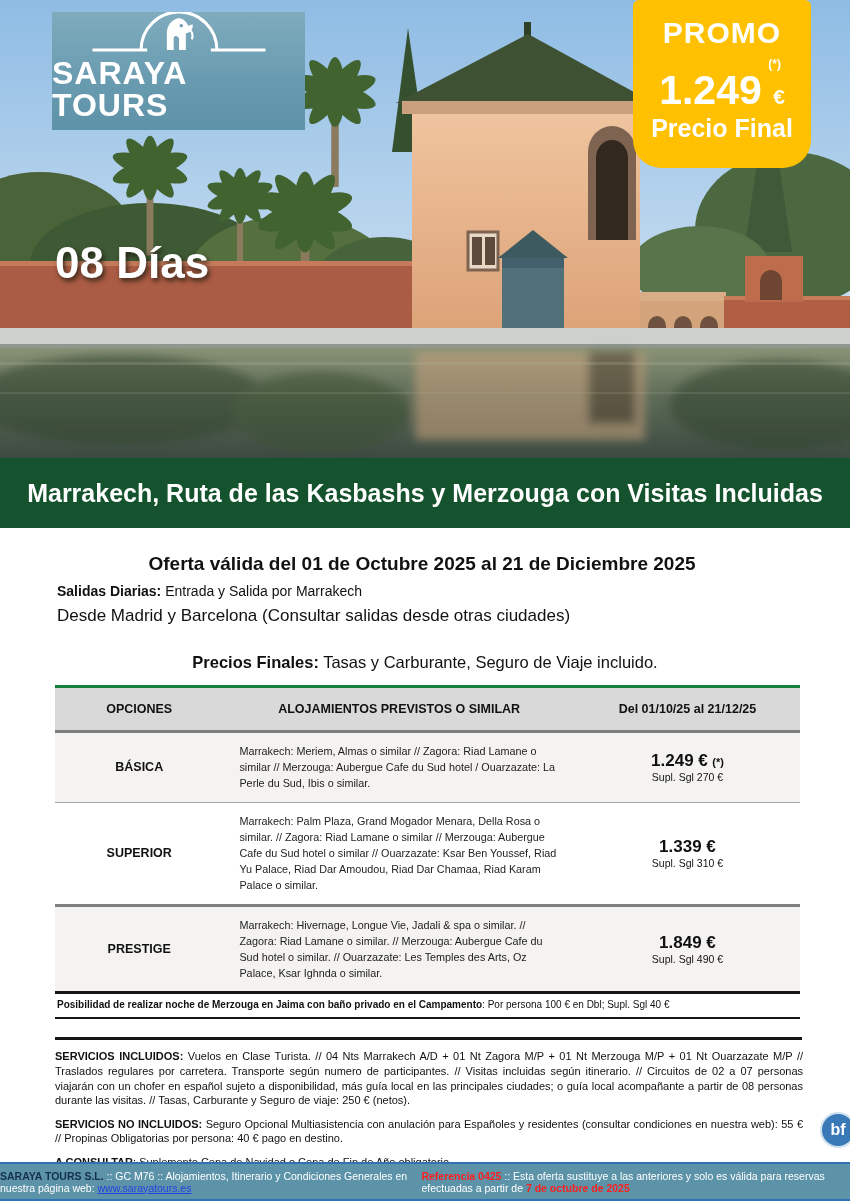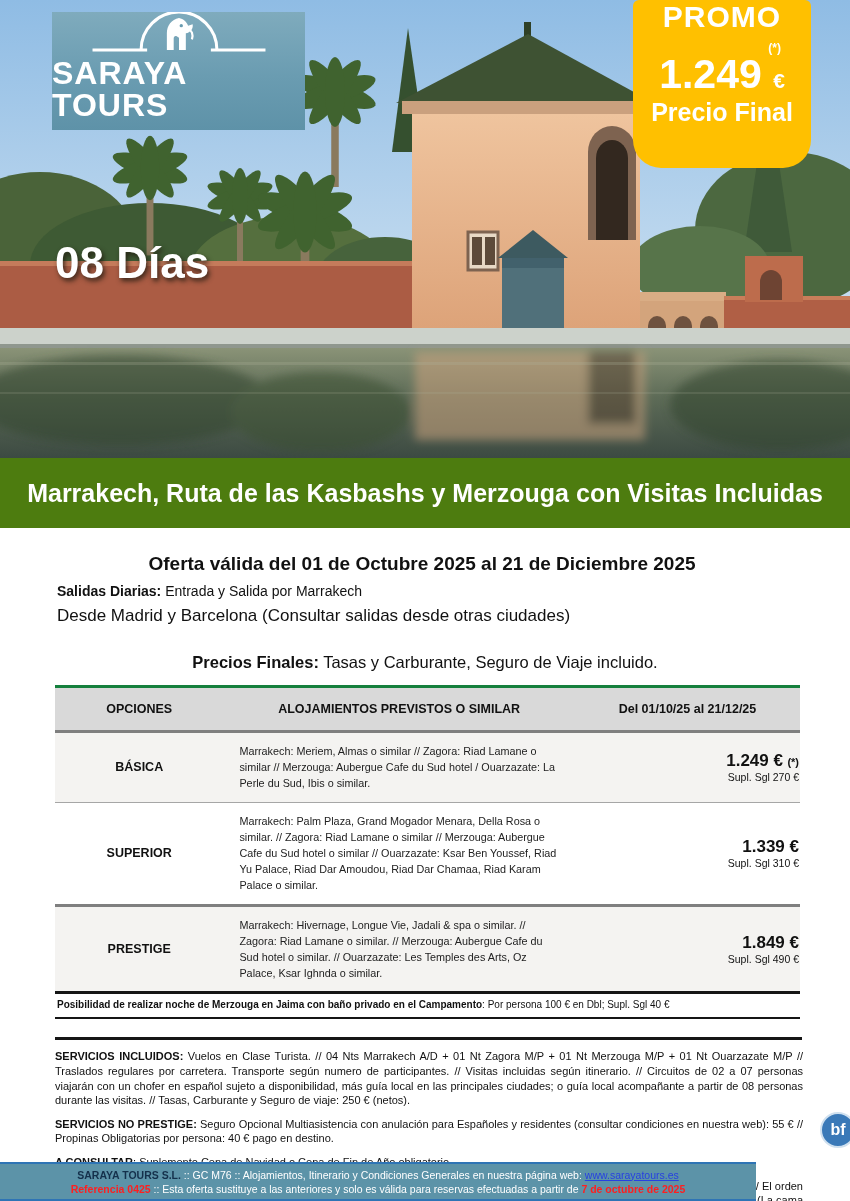--- a/index.html
+++ b/index.html
@@ -10,54 +10,54 @@
   .hero{position:absolute;top:0;left:0;width:850px;height:458px;overflow:hidden;}
   .scene{position:absolute;top:0;left:0;}
 
   .logo-box{position:absolute;left:52px;top:12px;width:253px;height:118px;box-sizing:border-box;
             background:linear-gradient(180deg,#7fabbd 0%,#6a9cb1 55%,#5e92a8 100%);
             display:flex;flex-direction:column;align-items:center;justify-content:flex-end;
             padding-bottom:9px;}
   .logo-text{color:#fff;font-weight:bold;font-size:32px;letter-spacing:1px;line-height:1;margin-top:1px;}
 
   .promo{position:absolute;left:633px;top:0;width:178px;height:168px;background:#FFC000;
-         border-radius:6px 6px 28px 28px;color:#fff;text-align:center;box-sizing:border-box;}
+         border-radius:6px 6px 28px 28px;color:#fff;text-align:center;box-sizing:border-box;padding-top:16px;}
   .promo-label{font-size:30px;font-weight:bold;letter-spacing:1px;}
   .promo-ast{font-size:12px;font-weight:bold;text-align:right;padding-right:30px;margin-top:8px;line-height:1;}
   .promo-price{font-size:41px;font-weight:bold;line-height:1;}
   .promo-price .eur{font-size:21px;font-weight:bold;}
   .promo-final{font-size:25px;font-weight:bold;margin-top:3px;}
 
   .days{position:absolute;left:55px;top:238px;font-size:44px;font-weight:bold;color:#fff;
         text-shadow:2px 3px 5px rgba(35,28,18,.85);}
   .title{position:absolute;left:52px;top:297px;font-size:62px;font-weight:bold;color:#fff;
          letter-spacing:-1px;text-shadow:3px 4px 6px rgba(35,28,18,.85);}
 
   
-  .banner{position:absolute;top:458px;left:0;width:850px;height:70px;background:#4d7c0f;
+  .banner{position:absolute;top:458px;left:0;width:850px;height:70px;background:#14532d;
           display:flex;align-items:center;justify-content:center;}
   .banner span{color:#fff;font-weight:bold;font-size:25px;}
 
   
   .content{position:absolute;top:528px;left:0;width:850px;}
   .validity{margin:25px 12px 0 0;text-align:center;font-size:19px;font-weight:bold;padding-left:6px;}
   .salidas{margin:8px 0 0 57px;font-size:14px;}
   .salidas b{font-weight:bold;}
   .salidas2{margin:7px 0 0 57px;font-size:17px;}
   .precios{margin:27px 0 0 0;text-align:center;font-size:16.5px;}
   .precios b{font-weight:bold;}
 
   table.pricetable{margin:13px 0 0 55px;width:745px;border-collapse:collapse;border-top:3px solid #15803d;}
   .pricetable th{background:#D9D9D9;border-bottom:3px solid #7f7f7f;font-size:12.5px;font-weight:bold;
                  padding:14px 6px;}
   .pricetable th.c1{width:163px;} .pricetable th.c2{width:357px;} .pricetable th.c3{width:225px;}
   .pricetable td{vertical-align:middle;}
   td.option{font-weight:bold;font-size:12.5px;text-align:center;}
   td.hotels{font-size:10.8px;line-height:1.5;padding:10px 16px;color:#222;}
-  td.pricecell{text-align:right;line-height:1.25;}
+  td.pricecell{text-align:center;line-height:1.25;}
   .price-main{font-size:17px;font-weight:bold;}
   .price-note{font-size:11px;font-weight:bold;}
   .price-supl{font-size:10.5px;}
   tr.r0{background:#F4F3F1;} tr.r1{background:#FFFFFF;} tr.r2{background:#F4F3F1;}
   tr.r0 td{border-bottom:1.5px solid #a6a6a6;}
   tr.r1 td{border-bottom:3px solid #7f7f7f;}
   tr.r2 td{border-bottom:3px solid #151515;}
 
   .footnote{margin:0 0 0 55px;width:745px;box-sizing:border-box;border-bottom:2px solid #151515;
             padding:5px 2px 7px 2px;font-size:10px;}
@@ -67,23 +67,23 @@
 
   .note{margin:9px 0 0 55px;width:748px;font-size:11px;line-height:1.33;text-align:justify;}
   .note b{font-weight:bold;}
 
   
   .bf{position:absolute;top:1112px;left:820px;width:36px;height:36px;border-radius:50%;
       background:#3A79B8;border:2px solid #cfe0ef;box-sizing:border-box;color:#fff;font-weight:bold;
       font-size:16px;display:flex;align-items:center;justify-content:center;}
 
   
-  .footerbar{position:absolute;top:1162px;left:0;width:756px;height:39px;box-sizing:border-box;
+  .footerbar{position:absolute;top:1162px;left:0;width:850px;height:39px;box-sizing:border-box;
              background:#5C93A8;border-top:2px solid #2E74B5;border-bottom:2px solid #2E74B5;
-             display:flex;flex-direction:column;align-items:center;justify-content:center;gap:2px;
+             display:flex;flex-direction:row;align-items:center;justify-content:center;gap:2px;
              font-size:10.5px;color:#fff;}
   .footerbar .brand{font-weight:bold;color:#14304b;}
   .footerbar a{color:#2741e0;text-decoration:underline;cursor:pointer;}
   .footerbar .red{color:#ff1f1f;font-weight:bold;}
 </style>
 </head>
 <body>
 
 <div class="page">
 
@@ -248,21 +248,21 @@
           </td>
         </tr>
       </tbody>
     </table>
 
     <div class="footnote"><b>Posibilidad de realizar noche de Merzouga en Jaima con baño privado en el Campamento</b><span>: Por persona  100 € en Dbl; Supl. Sgl 40 €</span></div>
 
     <div class="sep"></div>
 
     <p class="note"><b>SERVICIOS INCLUIDOS:</b><span> Vuelos en Clase Turista. // 04 Nts Marrakech A/D + 01 Nt Zagora M/P + 01 Nt Merzouga M/P + 01 Nt Ouarzazate M/P // Traslados regulares por carretera. Transporte según numero de participantes. // Visitas incluidas según itinerario. // Circuitos de 02 a 07 personas viajarán con un chofer en español sujeto a disponibilidad, más guía local en las principales ciudades; o guía local acompañante a partir de 08 personas durante las visitas. // Tasas, Carburante y Seguro de viaje: 250 € (netos).</span></p>
-    <p class="note"><b>SERVICIOS NO PRESTIGE:</b><span> Seguro Opcional Multiasistencia con anulación para Españoles y residentes (consultar condiciones en nuestra web): 55 € // Propinas Obligatorias por persona: 40 € pago en destino.</span></p>
+    <p class="note"><b>SERVICIOS NO INCLUIDOS:</b><span> Seguro Opcional Multiasistencia con anulación para Españoles y residentes (consultar condiciones en nuestra web): 55 € // Propinas Obligatorias por persona: 40 € pago en destino.</span></p>
     <p class="note"><b>A CONSULTAR</b><span>: Suplemento Cena de Navidad o Cena de Fin de Año obligatorio.</span></p>
     <p class="note"><b>NOTAS IMPORTANTES:</b><span> Mínimo de participantes: 02 personas. // Es posible que el circuito se realice en coche 4x4 durante todo el recorrido. // El orden de la estancia en Marrakech puede variar en función del día de llegada. // Los precios publicados son por persona en habitación Doble o Triple (La cama supletoria para la tercera persona es una cama plegable, aconsejable solo para niños de menos de 12 años, la mayoría de hoteles no disponen de habitaciones triples). // Consultar condiciones de vuelos, los billetes ofertados son con reserva y emisión inmediata y NO reembolsables. // Saraya Tours no se responsabilizará de la perdida de conexiones en caso de cambios de horarios. // Oferta basada en condiciones especiales de contratación y cancelación en caso de desistimiento por parte del cliente. // Los precios finales pueden variar debido a modificaciones de tarifas, tasas y/o carburantes.</span></p>
   </div>
 
   <div class="bf">
       <span>bf</span>
     </div>
 
   <div class="footerbar">
     <div><span class="brand">SARAYA TOURS S.L.</span><span> :: GC M76 ::  Alojamientos, Itinerario y Condiciones Generales en nuestra página web:  </span><a>www.sarayatours.es</a></div>

